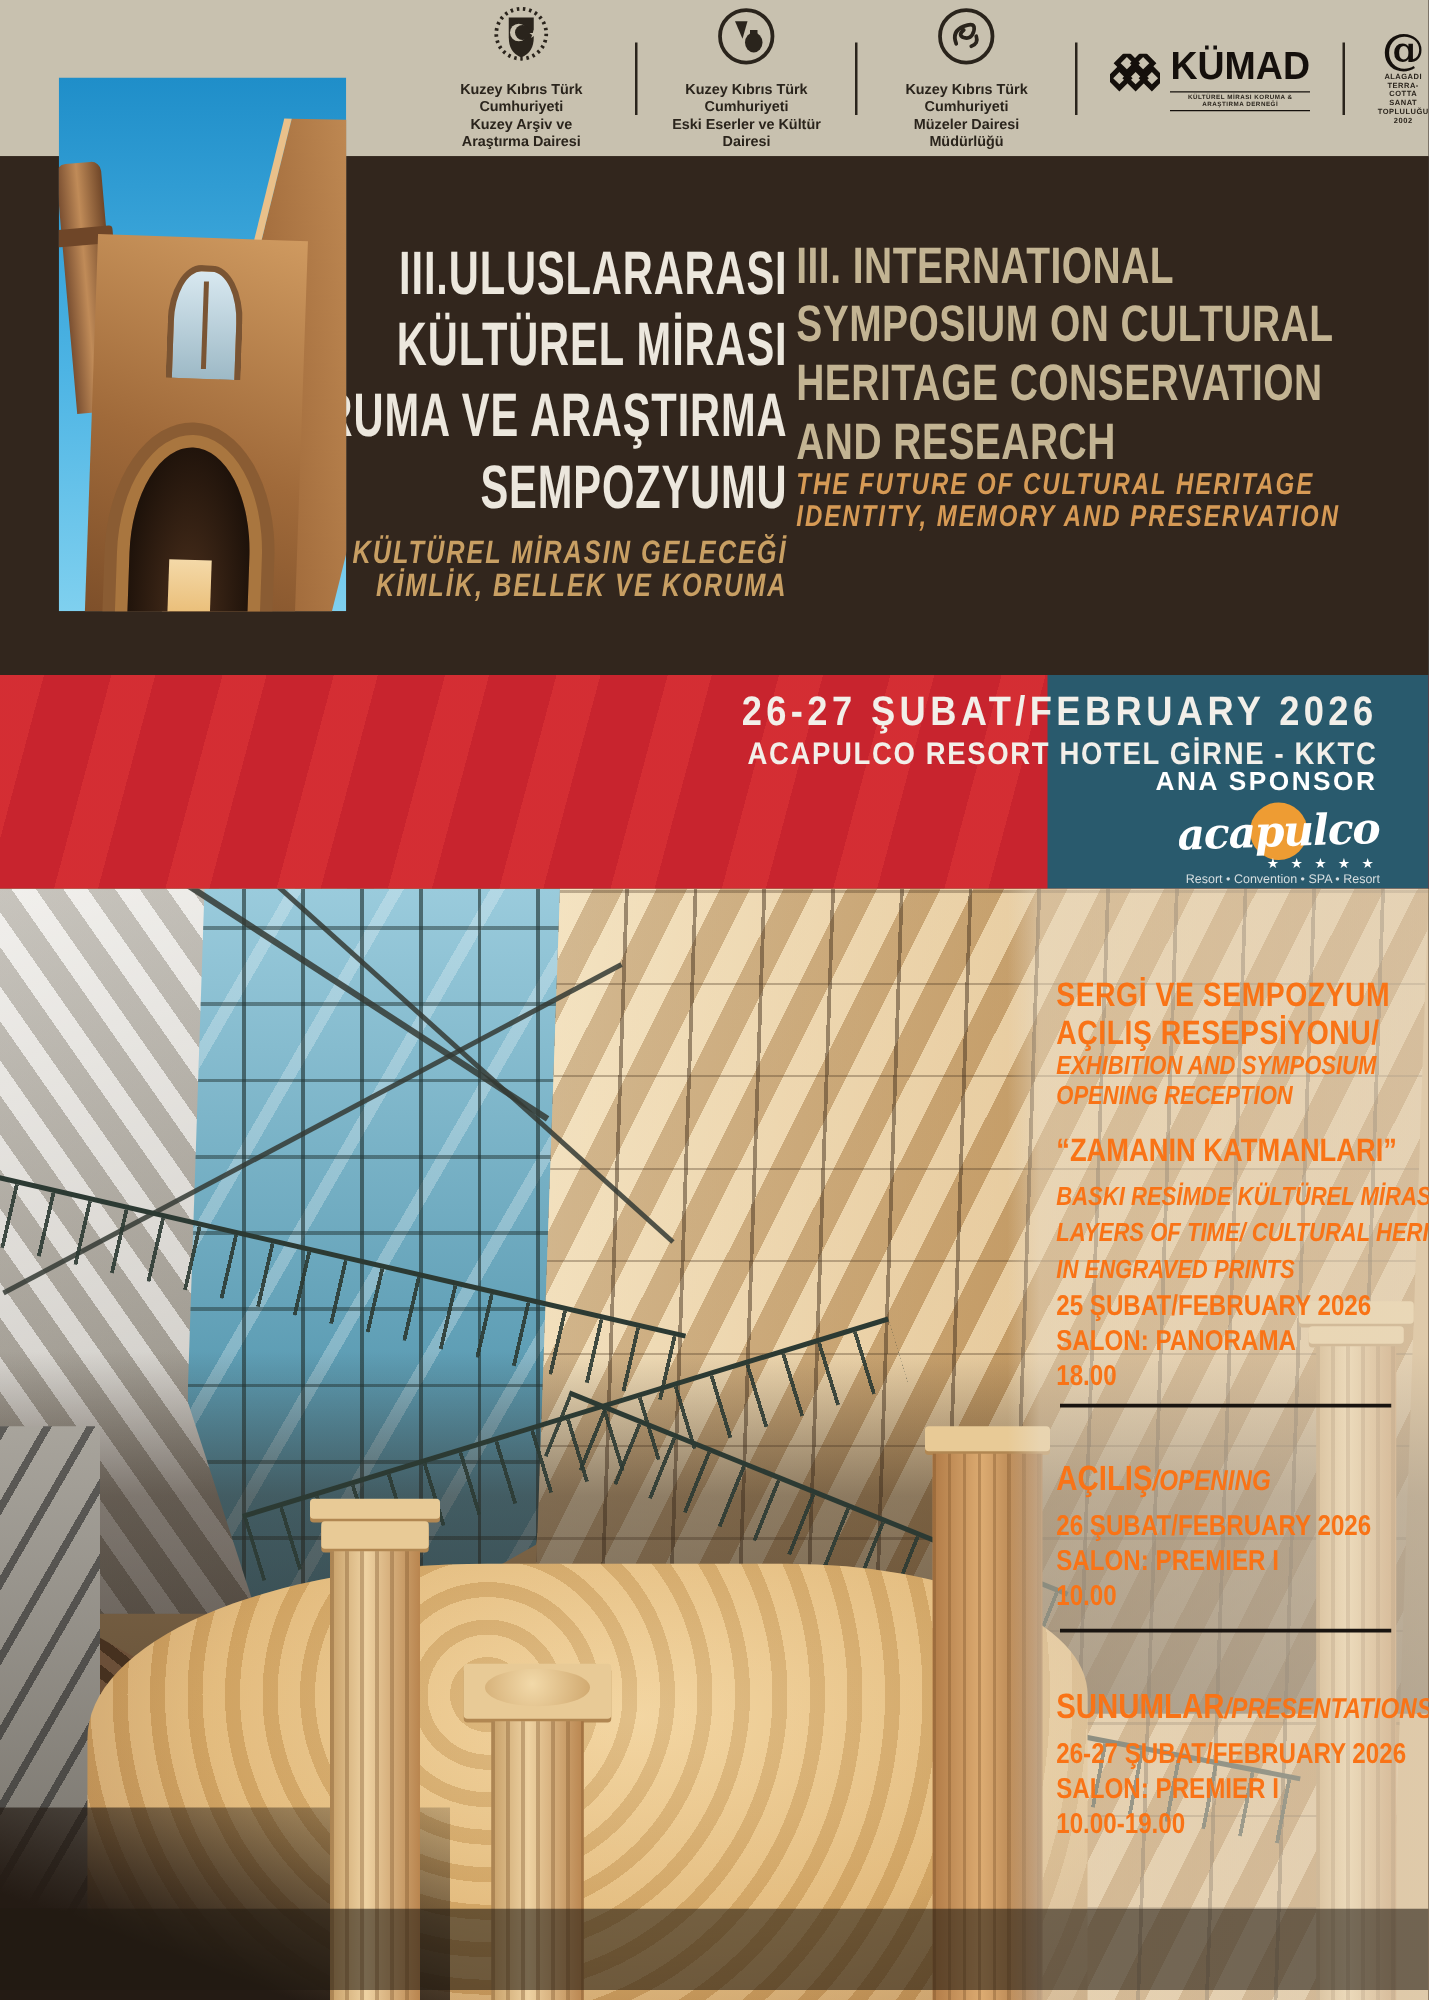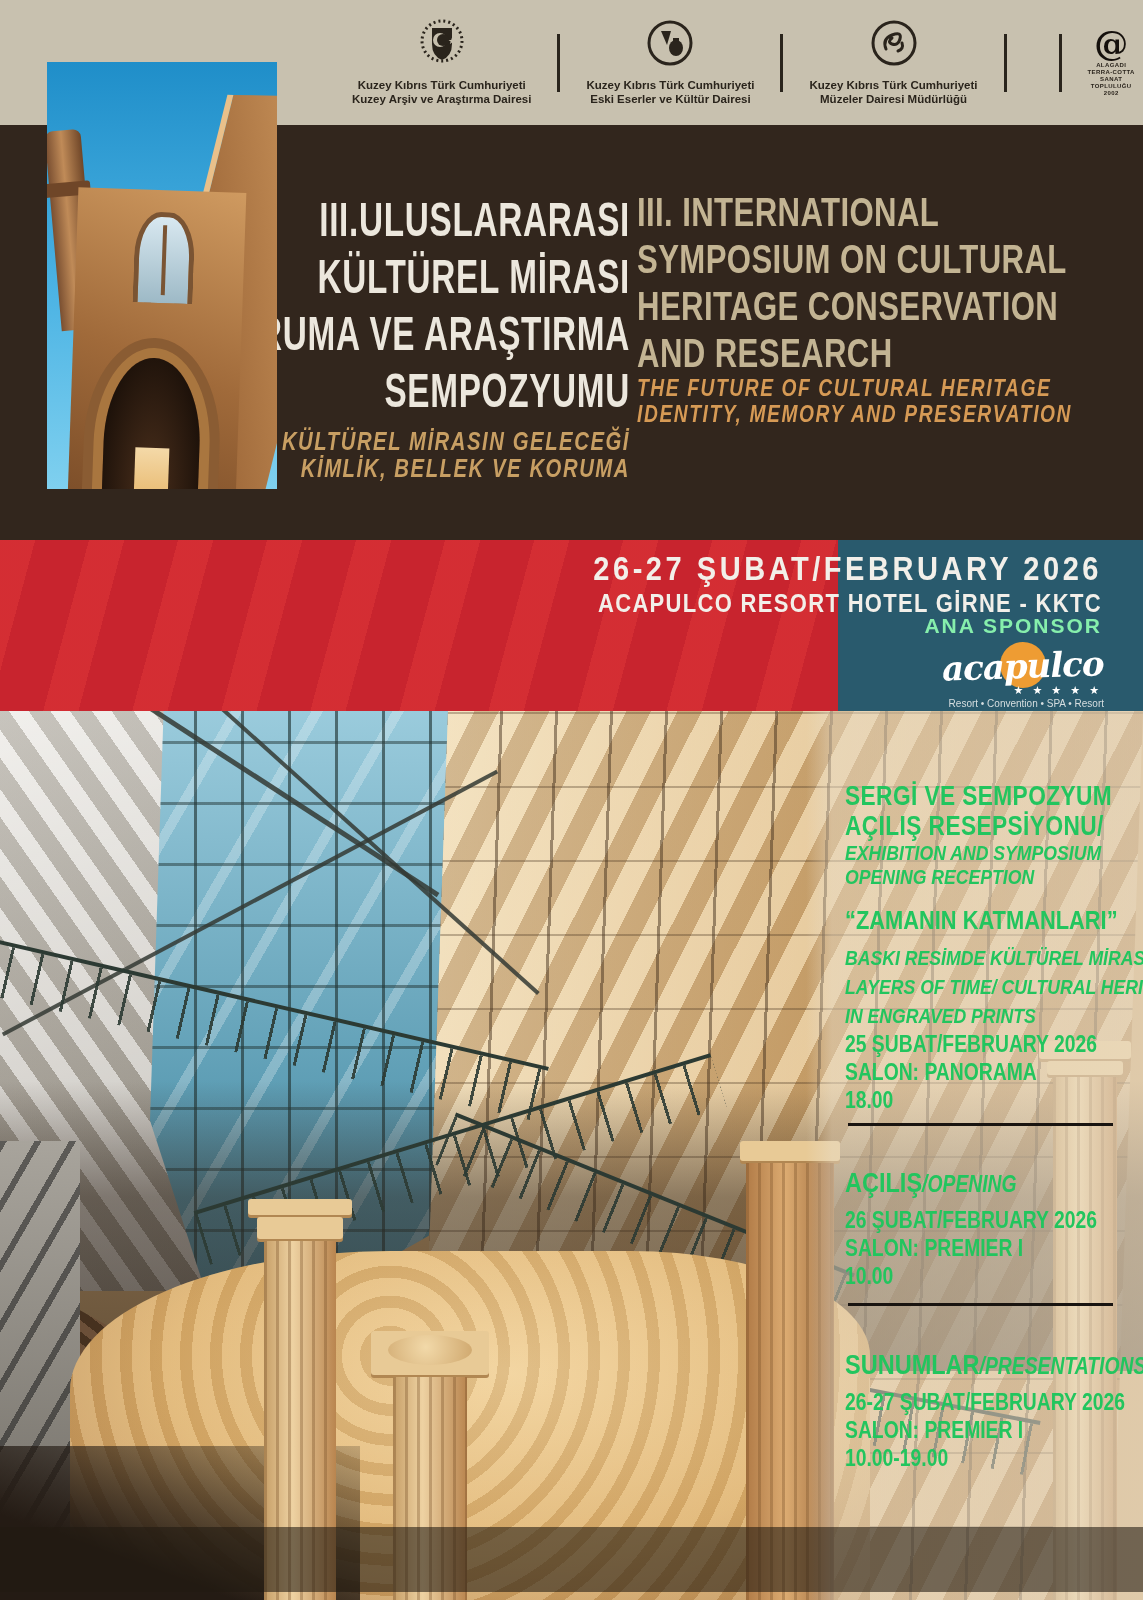--- a/index.html
+++ b/index.html
@@ -57,21 +57,21 @@
 
   
   .date-band{position:absolute;left:0;top:540px;width:1143px;height:171px;background:#c8242e;}
   .date-band .texture{position:absolute;inset:0;background:
       repeating-linear-gradient(105deg,rgba(255,80,70,.22) 0 34px,rgba(0,0,0,0) 34px 86px);}
   .teal-panel{position:absolute;left:838px;top:0;width:305px;height:171px;background:#295a6d;}
   .date-text{position:absolute;right:41px;top:10px;width:620px;color:#f2efe9;z-index:3;}
   .date-text .cnd{position:absolute;right:0;top:0;width:130%;transform:scaleX(.88);transform-origin:100% 0;text-align:right;white-space:nowrap;}
   .date-line1{font-weight:bold;font-size:33px;letter-spacing:4px;line-height:38px;}
   .date-line2{font-weight:bold;font-size:25px;letter-spacing:1.5px;line-height:30px;}
-  .sponsor-label{position:absolute;right:41px;top:74px;z-index:3;color:#86efac;font-weight:bold;font-size:21px;letter-spacing:2px;}
+  .sponsor-label{position:absolute;right:41px;top:74px;z-index:3;color:#ffffff;font-weight:bold;font-size:21px;letter-spacing:2px;}
   .acapulco{position:absolute;right:39px;top:100px;width:200px;height:68px;z-index:3;}
   .acapulco .sun{position:absolute;right:58px;top:2px;width:46px;height:46px;border-radius:50%;background:#ee9c33;}
   .acapulco .word{position:absolute;right:0;top:6px;font-family:"DejaVu Serif",serif;font-style:italic;font-weight:bold;
                   font-size:34px;color:#fff;letter-spacing:-1px;transform:rotate(-2deg);}
   .acapulco .stars{position:absolute;right:2px;top:44px;color:#fff;font-size:11px;letter-spacing:3px;}
   .acapulco .tagline{position:absolute;right:0;top:58px;color:#d6dee0;font-size:10px;white-space:nowrap;}
 
   
   .photo{position:absolute;left:0;top:711px;width:1143px;height:889px;overflow:hidden;background:#cfa975;}
   .wall-gray{position:absolute;left:0;top:0;width:310px;height:580px;
@@ -116,21 +116,21 @@
       repeating-linear-gradient(90deg,rgba(120,80,40,.35) 0 3px,rgba(0,0,0,0) 3px 12px);}
   .col-cap{position:absolute;left:50%;transform:translateX(-50%);background:#e8ca96;border-radius:3px;
            box-shadow:0 3px 0 #b18752;}
   .col-disc{position:absolute;left:50%;top:4px;transform:translateX(-50%);border-radius:50%;
             background:radial-gradient(circle at 45% 40%,#f2d9a9,#cfa76d);}
   .fade-overlay{position:absolute;left:806px;top:0;width:337px;height:889px;
       background:linear-gradient(90deg,rgba(233,222,202,0),rgba(233,222,202,.5) 26px,rgba(234,224,205,.6));}
   .bottom-strip{position:absolute;left:0;top:816px;width:1143px;height:65px;background:rgba(33,25,18,.58);z-index:9;}
 
   
-  .sidebar{position:absolute;left:845px;top:711px;width:275px;height:889px;z-index:6;color:#22c55e;}
+  .sidebar{position:absolute;left:845px;top:711px;width:275px;height:889px;z-index:6;color:#f97316;}
   .blk{position:absolute;left:0;width:275px;}
   .blk .cnd{position:absolute;left:0;top:0;width:125%;transform:scaleX(.84);transform-origin:0 0;white-space:nowrap;}
   .ev-t{font-weight:bold;font-size:27px;line-height:30px;letter-spacing:.5px;}
   .ev-ti{font-weight:bold;font-style:italic;font-size:21px;line-height:24px;}
   .ev-q{font-weight:bold;font-size:26px;line-height:30px;}
   .ev-i{font-weight:bold;font-style:italic;font-size:21px;line-height:29px;}
   .ev-b{font-weight:bold;font-size:23px;line-height:28px;}
   .ev-h{font-weight:bold;font-size:28px;line-height:32px;}
   .ev-h .it{font-weight:bold;font-style:italic;font-size:23px;}
   .divider{position:absolute;left:3px;width:265px;height:3px;background:#191410;}
@@ -188,20 +188,39 @@
         </svg>
       </span>
       <div class="gov-lines">
         <div data-interactable="false">Kuzey Kıbrıs Türk Cumhuriyeti</div>
         <div data-interactable="false">Müzeler Dairesi Müdürlüğü</div>
       </div>
     </div>
 
     <div class="logo-sep" data-interactable="false"></div>
 
+    <div class="logo-group" data-interactable="false">
+      <div class="kumad-box">
+        <span data-interactable="false">
+          <svg width="40" height="34" viewBox="0 0 40 34">
+            <g fill="none" stroke="#15100c" stroke-width="4">
+              <rect x="8" y="2" width="11" height="11" transform="rotate(45 13.5 7.5)"></rect>
+              <rect x="21" y="2" width="11" height="11" transform="rotate(45 26.5 7.5)"></rect>
+              <rect x="2" y="14" width="11" height="11" transform="rotate(45 7.5 19.5)"></rect>
+              <rect x="15" y="14" width="11" height="11" transform="rotate(45 20.5 19.5)"></rect>
+              <rect x="28" y="14" width="11" height="11" transform="rotate(45 33.5 19.5)"></rect>
+            </g>
+          </svg>
+        </span>
+        <div>
+          <div class="kumad-word" data-interactable="false">KÜMAD</div>
+          <div class="kumad-sub" data-interactable="false">KÜLTÜREL MİRASI KORUMA &amp; ARAŞTIRMA DERNEĞİ</div>
+        </div>
+      </div>
+    </div>
 
     <div class="logo-sep" data-interactable="false"></div>
 
     <div class="logo-group terra" data-interactable="false">
       <div class="terra-at" data-interactable="false">@</div>
       <div class="terra-lines">
         <div data-interactable="false">ALAGADI</div>
         <div data-interactable="false">TERRA-COTTA</div>
         <div data-interactable="false">SANAT</div>
         <div data-interactable="false">TOPLULUĞU</div>

